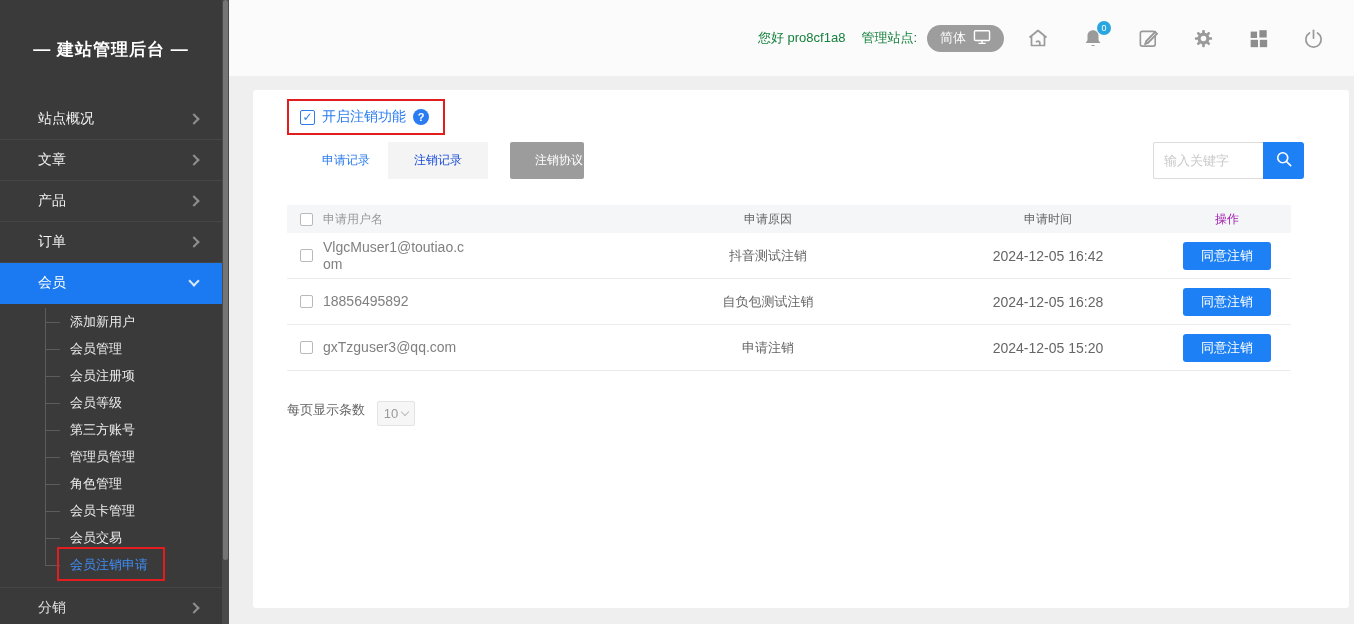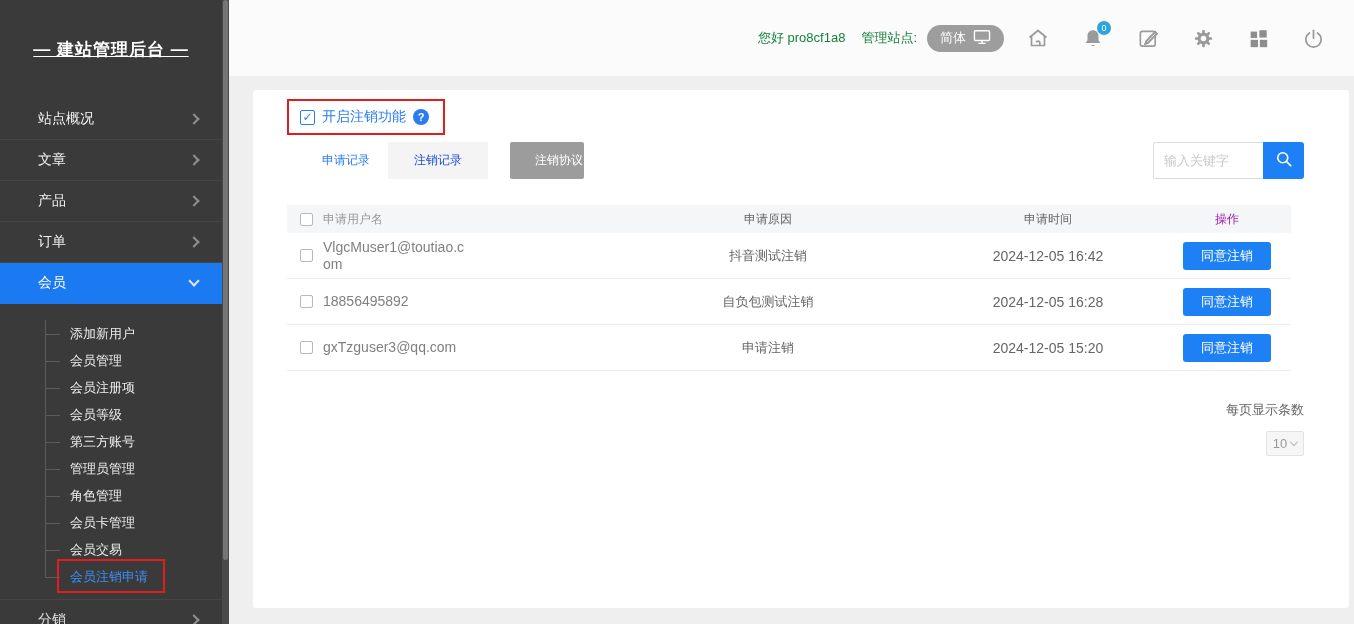--- a/index.html
+++ b/index.html
@@ -4,27 +4,27 @@
 <style>
   * { margin:0; padding:0; box-sizing:border-box; }
   html,body { width:1354px; height:624px; overflow:hidden; }
   body { font-family:"Liberation Sans","DejaVu Sans",sans-serif; background:#efefef; display:flex; }
 
   
   .sidebar { width:229px; height:624px; background:#3a3a3a; flex:0 0 229px; position:relative; overflow:hidden; }
   .sidebar-inner { width:222px; height:624px; overflow:hidden; }
   .sidebar-scrollbar { position:absolute; top:0; right:0; width:7px; height:624px; background:#4a4a4a; }
   .sidebar-scrollbar .thumb { position:absolute; top:0; left:1px; width:5px; height:560px; background:#757575; border-radius:3px; }
-  .sidebar-title { height:99px; display:flex; align-items:center; justify-content:center; color:#ffffff; font-size:17px; font-weight:bold; letter-spacing:1px;text-decoration:underline; }
+  .sidebar-title { height:99px; display:flex; align-items:center; justify-content:center; color:#ffffff; font-size:17px; font-weight:bold; letter-spacing:1px; }
   .nav-item { height:41px; display:flex; align-items:center; padding:0 22px 0 38px; color:#f2f2f2; font-size:14px; border-bottom:1px solid #454545; cursor:pointer; position:relative; }
   .nav-item .nav-label { flex:1; }
   .chev { width:8px; height:8px; border-right:2px solid #8f8f8f; border-bottom:2px solid #8f8f8f; transform:rotate(-45deg); margin-right:2px; }
   .nav-item.active { background:#1b7af2; border-bottom-color:#1b7af2; color:#fff; }
   .nav-item.active .chev { transform:rotate(45deg); border-color:#d9e8ff; margin-top:-4px; }
-  .submenu { padding-top:16px; position:relative; }
+  .submenu { padding-top:4px; position:relative; }
   .submenu-item { height:27px; display:flex; align-items:center; color:#ececec; font-size:13px; cursor:pointer; position:relative; padding-left:70px; }
   .submenu-item .tree-dash { position:absolute; left:45px; top:50%; width:15px; height:1px; background:#5c5c5c; }
   .submenu-item .tree-vert { position:absolute; left:45px; top:-14px; bottom:13px; width:1px; background:#5c5c5c; }
   .submenu-item.highlighted { color:#3e8ef7; }
   .red-box-sub { position:absolute; left:57px; top:-4px; width:108px; height:34px; border:2px solid #e11d1d; pointer-events:none; }
   .nav-item.cutoff { margin-top:9px; border-top:1px solid #454545; color:#e0e0e0; }
 
   
   .main { flex:1; display:flex; flex-direction:column; }
   .topbar { height:76px; background:#fbfbfb; display:flex; align-items:center; justify-content:flex-end; padding-right:36px; }
@@ -65,21 +65,21 @@
   .col-user { width:280px; color:#808080; font-size:14px; }
   .col-user .user-text { display:inline-block; max-width:142px; word-break:break-all; line-height:1.2; }
   .thead .col-user { font-size:12px; color:#999; }
   .col-reason { width:330px; text-align:center; color:#666; }
   .col-time { width:230px; text-align:center; color:#666; font-size:14px; }
   .thead .col-time { font-size:12px; }
   .col-action { flex:1; display:flex; justify-content:center; }
   .thead .col-action { color:#a21caf; }
   .approve-btn { width:88px; height:28px; background:#1e80f5; color:#fff; border:none; border-radius:3px; font-size:13px; cursor:pointer; font-family:inherit; }
 
-  .pagination { margin-top:30px; display:flex; align-items:flex-end; gap:12px;flex-direction:column; }
+  .pagination { margin-top:30px; display:flex; align-items:flex-start; gap:12px; }
   .page-label { font-size:13px; color:#666; }
   .page-select { width:38px; height:25px; background:#f6f6f6; border:1px solid #e3e3e3; border-radius:2px; display:flex; align-items:center; justify-content:center; gap:4px; font-size:13px; color:#999; cursor:pointer; }
   .select-chev { width:6px; height:6px; border-right:1px solid #bbb; border-bottom:1px solid #bbb; transform:rotate(45deg); margin-top:-3px; }
 </style>
 </head>
 <body>
 
 <aside class="sidebar">
   <div class="sidebar-inner">
     <div class="sidebar-title">— 建站管理后台 —</div>

